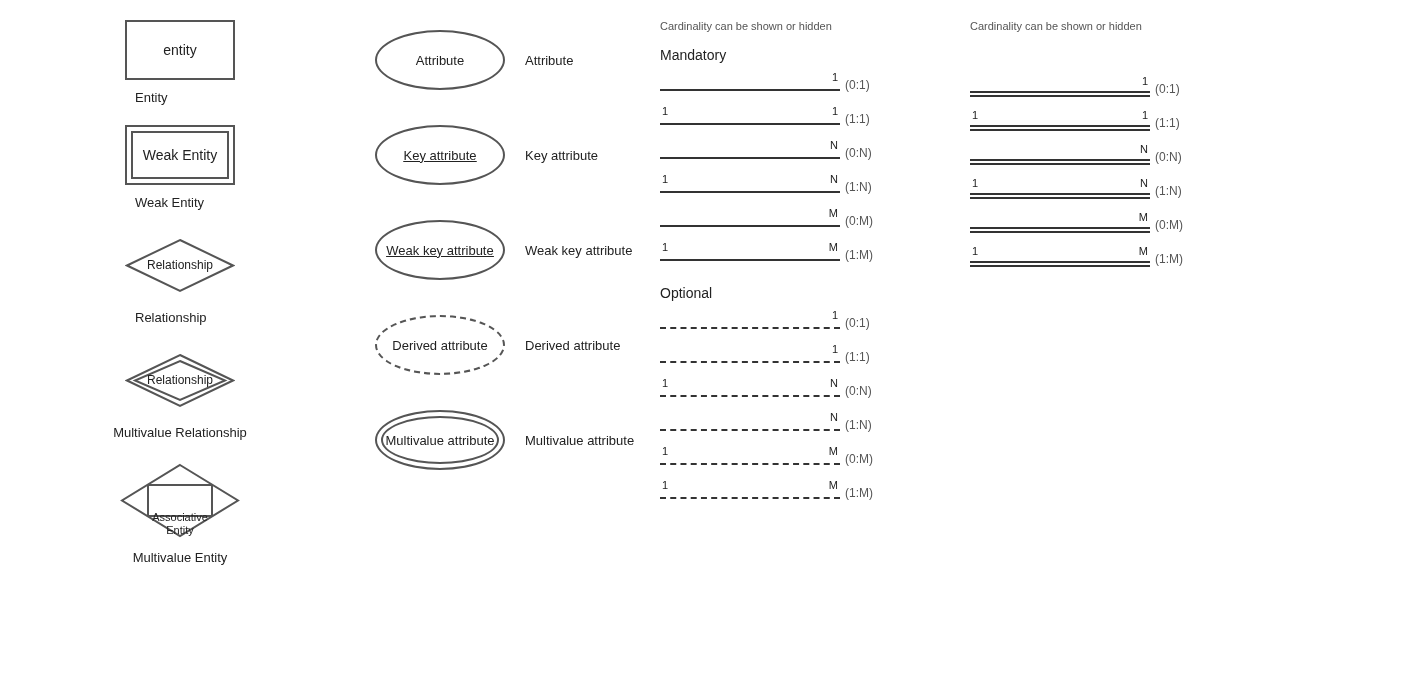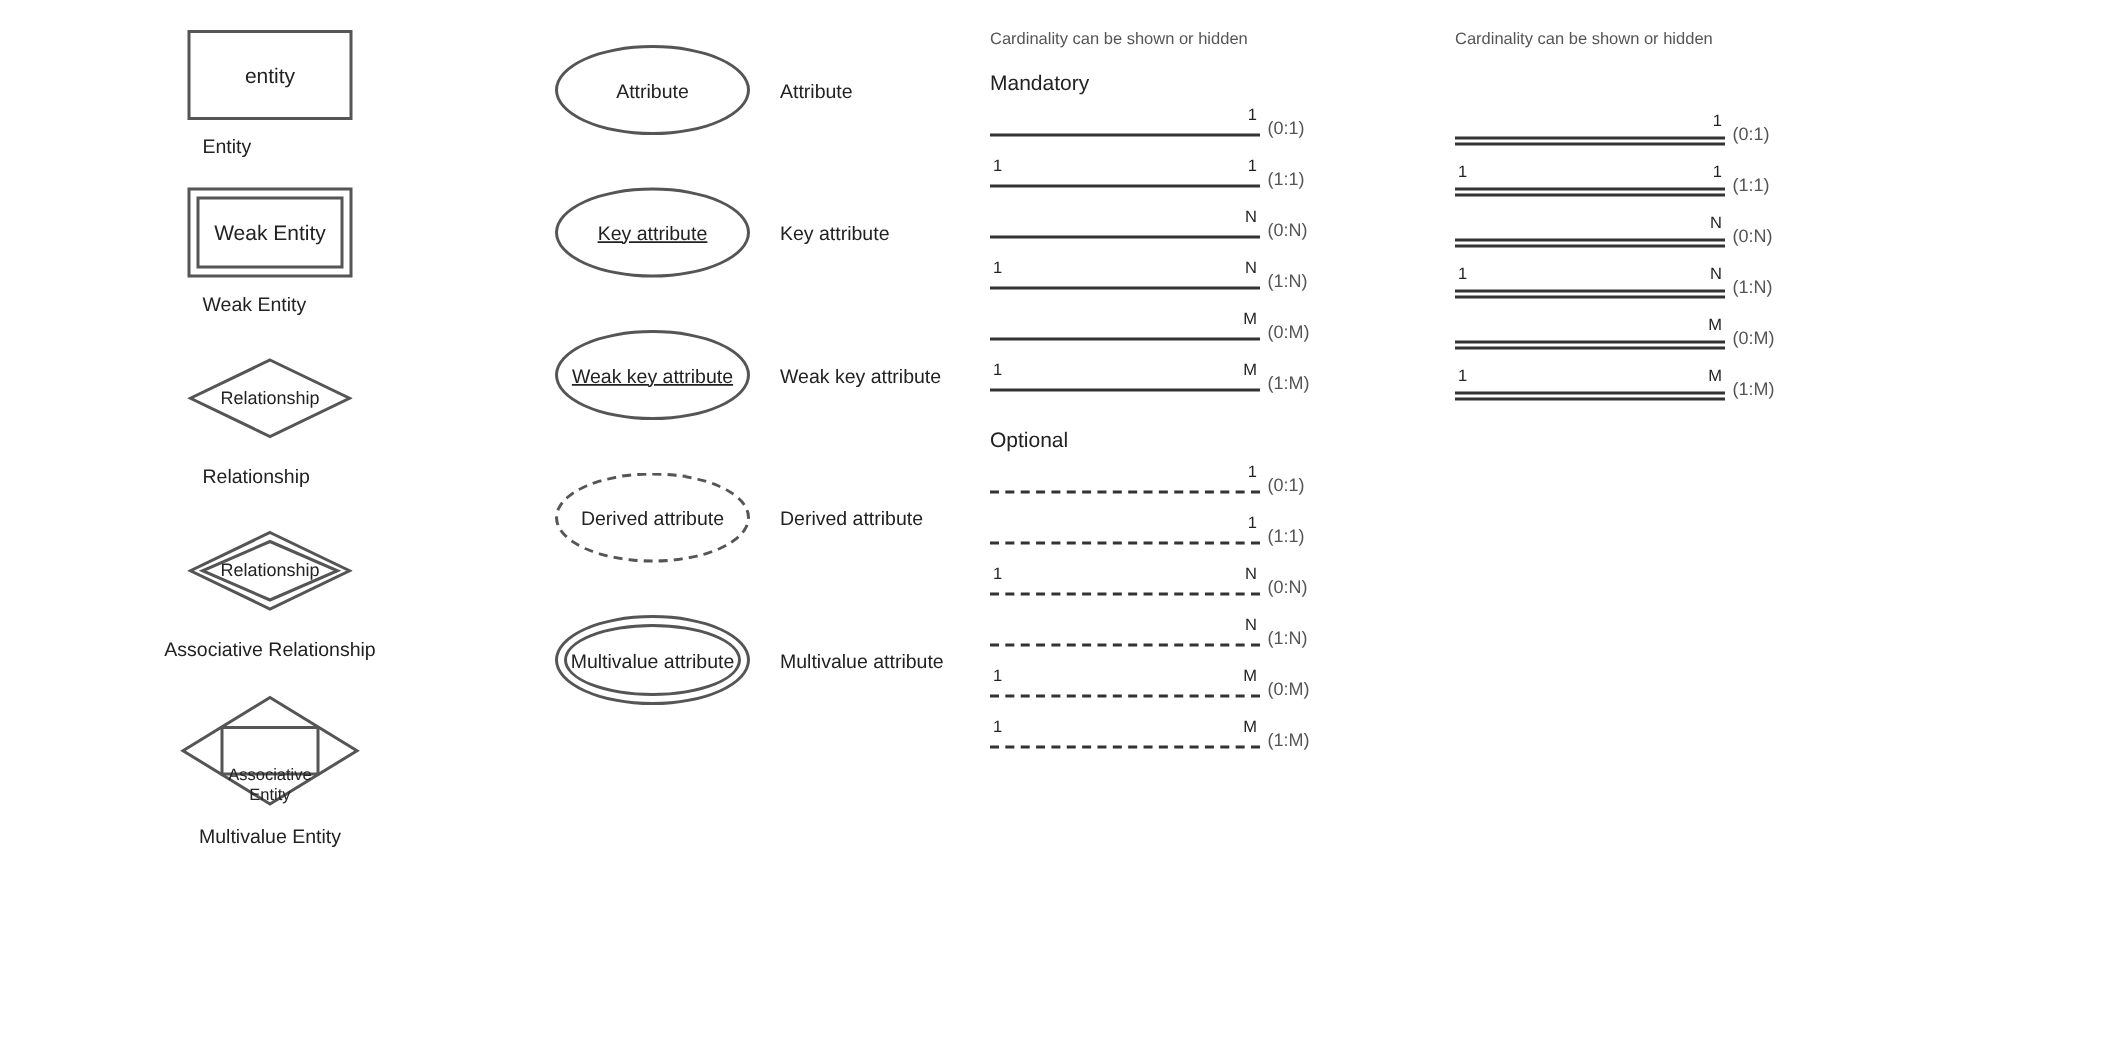--- a/index.html
+++ b/index.html
@@ -141,20 +141,21 @@
     }
 
     
     .middle-panel {
       display: flex;
       flex-direction: column;
       gap: 15px;
       width: 300px;
       flex-shrink: 0;
       padding-left: 10px;
+      align-items: center;
     }
 
     .attr-row {
       display: flex;
       flex-direction: row;
       align-items: center;
       gap: 10px;
       min-height: 80px;
     }
 
@@ -417,21 +418,21 @@
     <div class="shape-row">
       <div class="diamond-container">
         <div class="diamond">
           <svg viewBox="0 0 110 55" xmlns="http://www.w3.org/2000/svg">
             <polygon points="55,2 108,27.5 55,53 2,27.5" fill="none" stroke="#555" stroke-width="2"></polygon>
             <polygon points="55,8 100,27.5 55,47 10,27.5" fill="none" stroke="#555" stroke-width="2"></polygon>
           </svg>
           <span class="diamond-label">Relationship</span>
         </div>
       </div>
-      <div class="shape-label">Associative Relationship</div>
+      <div class="shape-label">Multivalue Relationship</div>
     </div>
 
     <div class="shape-row">
       <div class="assoc-container">
         <div class="assoc-shape">
           <svg viewBox="0 0 120 75" xmlns="http://www.w3.org/2000/svg">
             <polygon points="60,2 118,37.5 60,73 2,37.5" fill="none" stroke="#555" stroke-width="2"></polygon>
             <rect x="28" y="22" width="64" height="31" fill="none" stroke="#555" stroke-width="2"></rect>
           </svg>
           <span class="assoc-inner-label" style="font-size:11px; line-height:1.2;">Associative<br>Entity</span>

